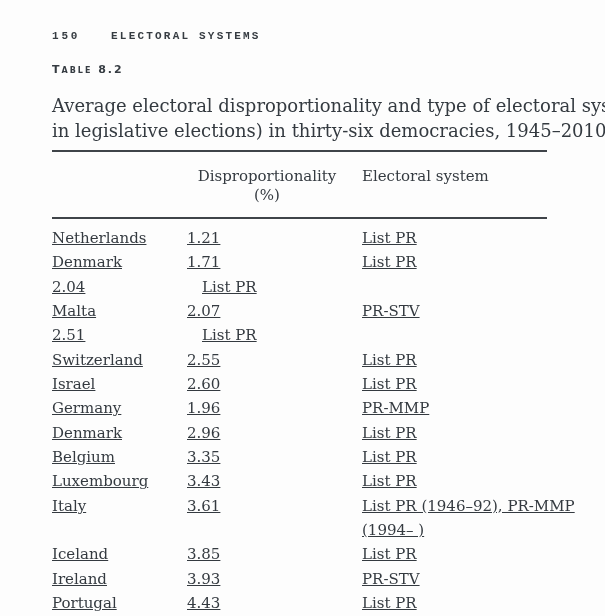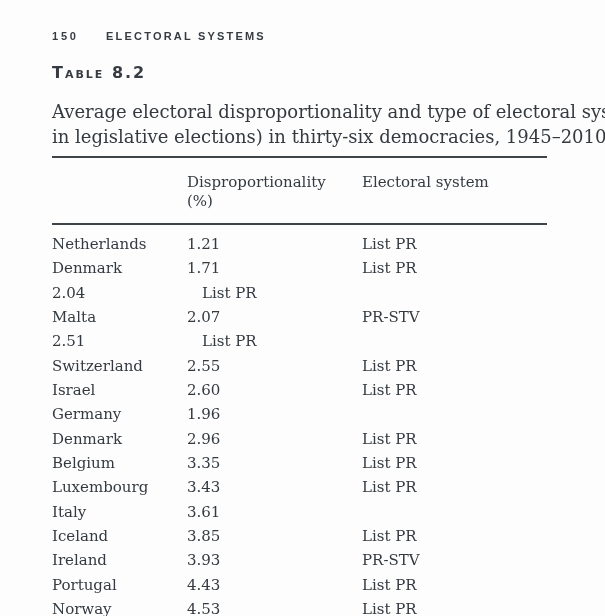--- a/index.html
+++ b/index.html
@@ -16,32 +16,32 @@
     height: 616px;
     background: var(--background);
     overflow: hidden;
     color: var(--text);
     font-family: "DejaVu Serif", serif;
   }
   .inner {
     padding: 30px 0 0 52px;
   }
   .running-head {
-    font-family: Liberation Sans, sans-serif;
+    font-family: Liberation Mono, monospace;
     font-size: 11px;
     font-weight: bold;
     letter-spacing: 2.2px;
     color: var(--head);
   }
   .running-head .page-number { margin-right: 22px; letter-spacing: 2.8px; }
   .table-label {
     margin-top: 21px;
     font-family: "DejaVu Sans", sans-serif;
     font-variant: small-caps;
-    font-size: 16px;
+    font-size: 11px;
     font-weight: bold;
     letter-spacing: 2px;
     color: var(--head);
   }
   .table-caption {
     margin-top: 17px;
     font-size: 18px;
     line-height: 25px;
     white-space: pre;
   }
@@ -51,28 +51,29 @@
     font-size: 15px;
   }
   .thead {
     display: grid;
     grid-template-columns: 135px 160px 200px;
     border-top: 2px solid var(--rule);
     border-bottom: 2px solid var(--rule);
     padding: 15px 0 12px 0;
     line-height: 19px;
   }
-  .thead .c2 { text-align: left; }
+  .thead .c2 { text-align: center; }
   .thead .c3 { text-align: left; padding-left: 15px; }
   .tbody { padding-top: 7px; }
   .trow {
     display: grid;
     grid-template-columns: 135px 160px 200px;
     line-height: 24.35px;
     align-items: start;
+    text-decoration: underline;
   }
   .cell-country { text-align: left; white-space: pre; }
   .cell-value   { }
   .cell-system  { text-align: left; padding-left: 15px; white-space: pre; }
 </style>
 </head>
 <body>
 
 <div class="page">
   <div class="inner">
@@ -123,39 +124,42 @@
             <div class="cell-system">List PR</div>
           </div>
           <div class="trow">
             <div class="cell-country">Israel</div>
             <div class="cell-value">2.60</div>
             <div class="cell-system">List PR</div>
           </div>
           <div class="trow">
             <div class="cell-country">Germany</div>
             <div class="cell-value">1.96</div>
+            <div class="cell-system">PR-MMP</div>
           </div>
           <div class="trow">
             <div class="cell-country">Denmark</div>
             <div class="cell-value">2.96</div>
             <div class="cell-system">List PR</div>
           </div>
           <div class="trow">
             <div class="cell-country">Belgium</div>
             <div class="cell-value">3.35</div>
             <div class="cell-system">List PR</div>
           </div>
           <div class="trow">
             <div class="cell-country">Luxembourg</div>
             <div class="cell-value">3.43</div>
             <div class="cell-system">List PR</div>
           </div>
           <div class="trow">
             <div class="cell-country">Italy</div>
             <div class="cell-value">3.61</div>
+            <div class="cell-system">List PR (1946–92), PR-MMP
+(1994– )</div>
           </div>
           <div class="trow">
             <div class="cell-country">Iceland</div>
             <div class="cell-value">3.85</div>
             <div class="cell-system">List PR</div>
           </div>
           <div class="trow">
             <div class="cell-country">Ireland</div>
             <div class="cell-value">3.93</div>
             <div class="cell-system">PR-STV</div>

